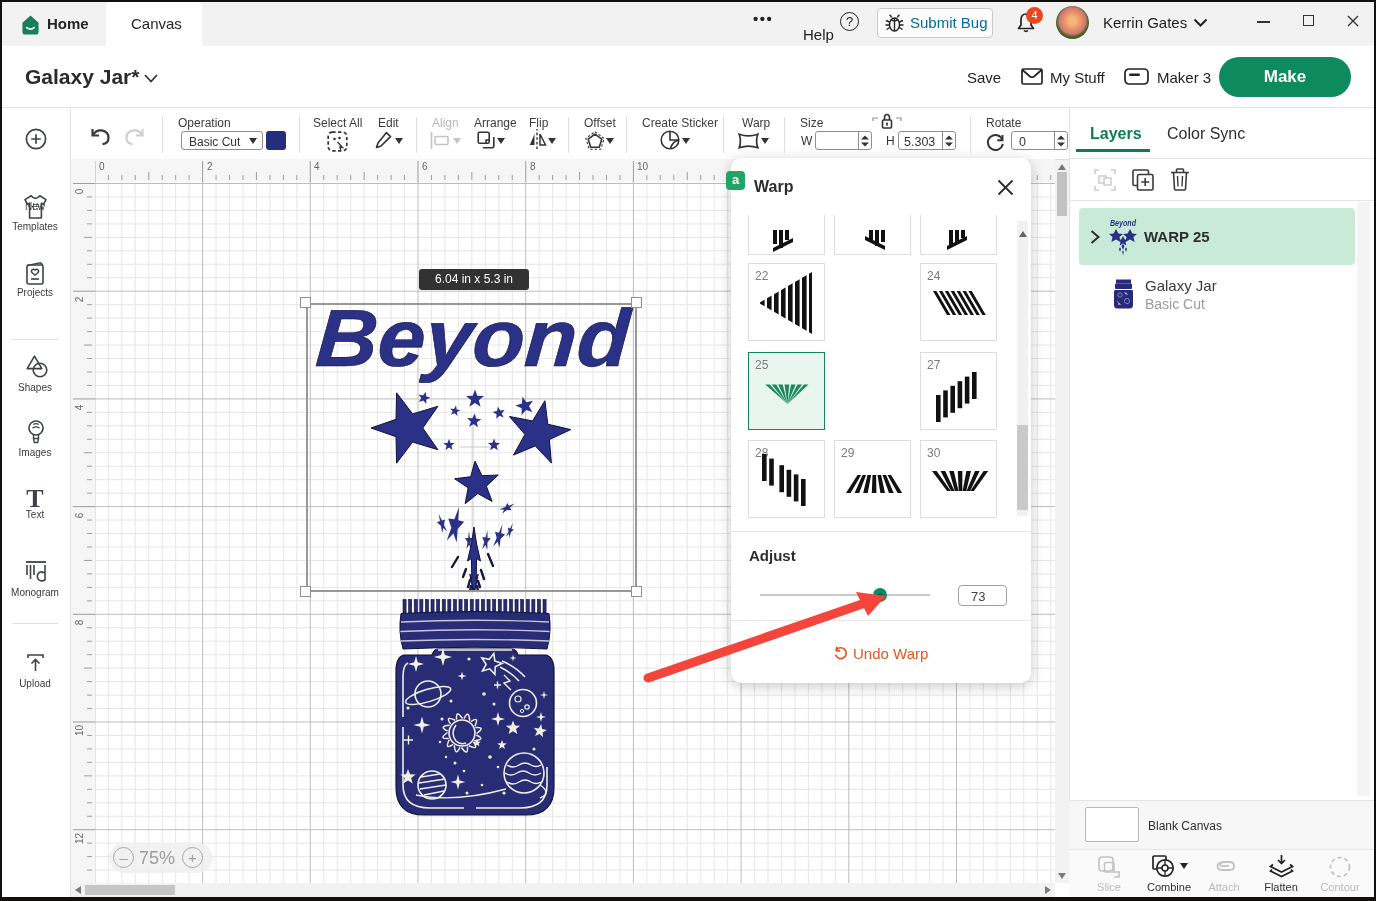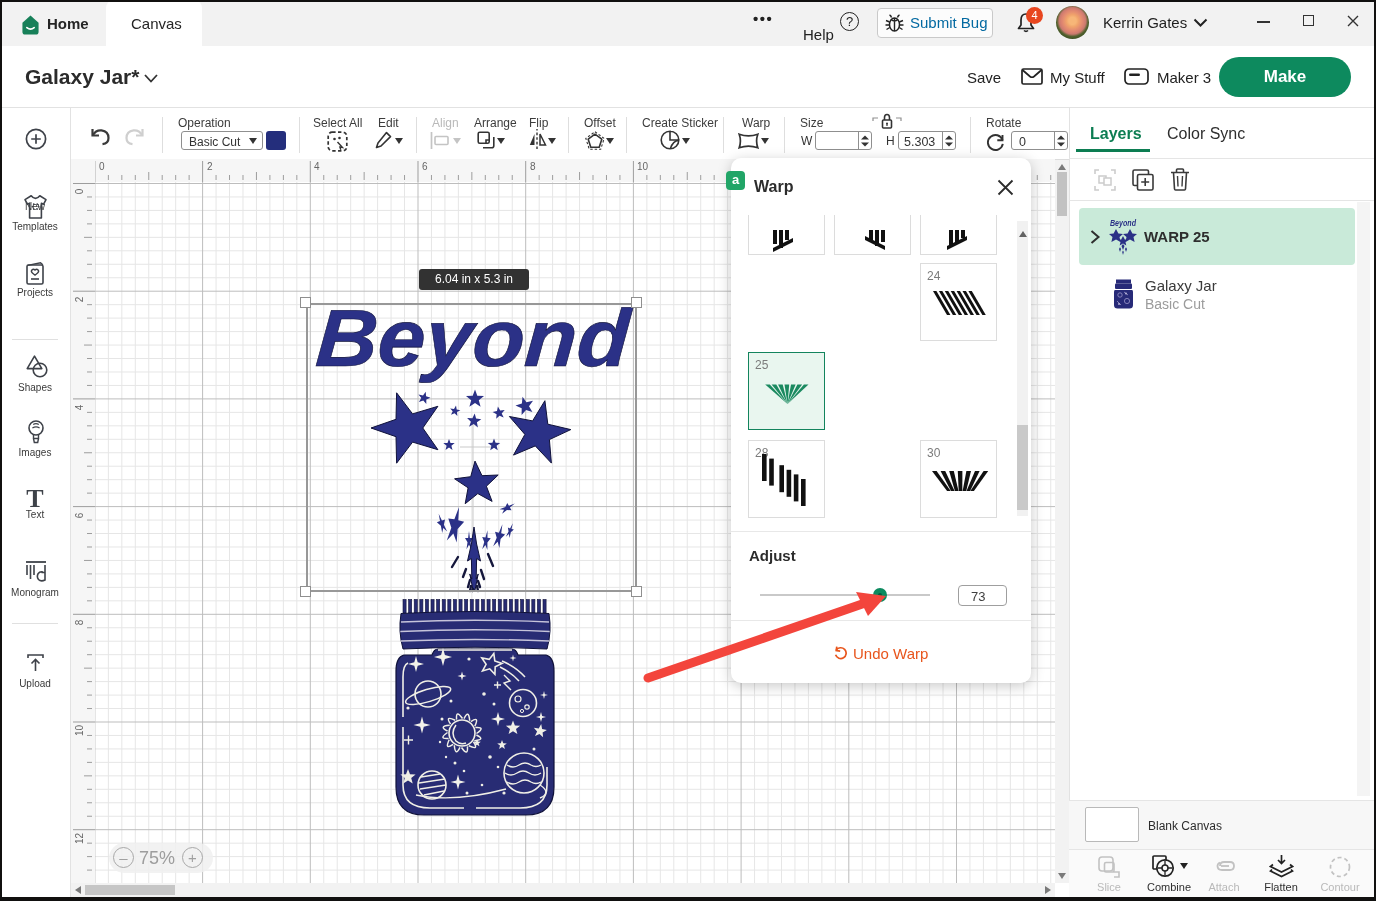--- a/index.html
+++ b/index.html
@@ -488,20 +488,40 @@
         </svg>
       </div>
 <div class="wtile" style="left:189px;top:-38px;">
         <svg style="position:absolute;left:0;top:38px;" width="77" height="40" viewBox="0 0 77 40">
           <rect x="28" y="14" width="4" height="16" fill="#111"></rect>
           <rect x="34" y="14" width="4" height="12" fill="#111"></rect>
           <rect x="40" y="14" width="4" height="8" fill="#111"></rect>
           <polygon points="26,30 46,20 46,24 26,34" fill="#111"></polygon>
         </svg>
       </div>
+<div class="wtile" style="left:17px;top:48px;">
+        <span class="num">22</span>
+        <svg style="position:absolute;left:0;top:0;" width="77" height="78" viewBox="0 0 77 78">
+          <defs>
+            <clipPath id="ct22">
+              <polygon points="10,39 63,8 63,70"></polygon>
+            </clipPath>
+          </defs>
+          <g clip-path="url(#ct22)" fill="#111">
+            <rect x="11.0" y="0" width="4.6" height="78"></rect>
+            <rect x="18.0" y="0" width="4.6" height="78"></rect>
+            <rect x="25.0" y="0" width="4.6" height="78"></rect>
+            <rect x="32.0" y="0" width="4.6" height="78"></rect>
+            <rect x="39.0" y="0" width="4.6" height="78"></rect>
+            <rect x="46.0" y="0" width="4.6" height="78"></rect>
+            <rect x="53.0" y="0" width="4.6" height="78"></rect>
+            <rect x="60.0" y="0" width="4.6" height="78"></rect>
+          </g>
+        </svg>
+      </div>
 <div class="wtile" style="left:189px;top:48px;">
         <span class="num">24</span>
         <svg style="position:absolute;left:0;top:0;" width="77" height="78" viewBox="0 0 77 78">
           <polygon points="12.0,27 15.4,27 29.4,51 26.0,51" fill="#111"></polygon>
           <polygon points="17.9,27 21.299999999999997,27 35.3,51 31.9,51" fill="#111"></polygon>
           <polygon points="23.8,27 27.2,27 41.199999999999996,51 37.8,51" fill="#111"></polygon>
           <polygon points="29.700000000000003,27 33.1,27 47.1,51 43.7,51" fill="#111"></polygon>
           <polygon points="35.6,27 39.0,27 53.0,51 49.6,51" fill="#111"></polygon>
           <polygon points="41.5,27 44.9,27 58.9,51 55.5,51" fill="#111"></polygon>
           <polygon points="47.400000000000006,27 50.800000000000004,27 64.80000000000001,51 61.400000000000006,51" fill="#111"></polygon>
@@ -512,29 +532,52 @@
         <svg style="position:absolute;left:0;top:0;" width="77" height="78" viewBox="0 0 77 78">
           <polygon points="38.5,51 16.2,31.5 20.8,31.5" fill="#1b8a60"></polygon>
           <polygon points="38.5,51 22.6,31.5 27.3,31.5" fill="#1b8a60"></polygon>
           <polygon points="38.5,51 29.1,31.5 33.7,31.5" fill="#1b8a60"></polygon>
           <polygon points="38.5,51 35.5,31.5 40.2,31.5" fill="#1b8a60"></polygon>
           <polygon points="38.5,51 42.0,31.5 46.6,31.5" fill="#1b8a60"></polygon>
           <polygon points="38.5,51 48.4,31.5 53.1,31.5" fill="#1b8a60"></polygon>
           <polygon points="38.5,51 54.9,31.5 59.5,31.5" fill="#1b8a60"></polygon>
         </svg>
       </div>
+<div class="wtile" style="left:189px;top:136.5px;">
+        <span class="num">27</span>
+        <svg style="position:absolute;left:0;top:0;" width="77" height="78" viewBox="0 0 77 78">
+          <rect x="15.0" y="42.0" width="4.6" height="27" fill="#111"></rect>
+          <rect x="22.2" y="37.4" width="4.6" height="27" fill="#111"></rect>
+          <rect x="29.4" y="32.8" width="4.6" height="27" fill="#111"></rect>
+          <rect x="36.6" y="28.2" width="4.6" height="27" fill="#111"></rect>
+          <rect x="43.8" y="23.6" width="4.6" height="27" fill="#111"></rect>
+          <rect x="51.0" y="19.0" width="4.6" height="27" fill="#111"></rect>
+        </svg>
+      </div>
 <div class="wtile" style="left:17px;top:225px;">
         <span class="num">28</span>
         <svg style="position:absolute;left:0;top:0;" width="77" height="78" viewBox="0 0 77 78">
           <rect x="13.0" y="13.0" width="4.6" height="27" fill="#111"></rect>
           <rect x="20.2" y="17.6" width="4.6" height="27" fill="#111"></rect>
           <rect x="30.4" y="24.2" width="4.6" height="27" fill="#111"></rect>
           <rect x="37.6" y="28.8" width="4.6" height="27" fill="#111"></rect>
           <rect x="44.8" y="33.4" width="4.6" height="27" fill="#111"></rect>
           <rect x="52.0" y="38.0" width="4.6" height="27" fill="#111"></rect>
+        </svg>
+      </div>
+<div class="wtile" style="left:103px;top:225px;">
+        <span class="num">29</span>
+        <svg style="position:absolute;left:0;top:0;" width="77" height="78" viewBox="0 0 77 78">
+          <polygon points="11.0,52 15.6,52 26.1,34 22.5,34" fill="#111"></polygon>
+          <polygon points="19.6,52 24.2,52 31.1,34 27.5,34" fill="#111"></polygon>
+          <polygon points="28.2,52 32.8,52 36.1,34 32.5,34" fill="#111"></polygon>
+          <polygon points="36.8,52 41.4,52 41.1,34 37.5,34" fill="#111"></polygon>
+          <polygon points="45.4,52 50.0,52 46.1,34 42.5,34" fill="#111"></polygon>
+          <polygon points="54.0,52 58.6,52 51.1,34 47.5,34" fill="#111"></polygon>
+          <polygon points="62.6,52 67.2,52 56.1,34 52.5,34" fill="#111"></polygon>
         </svg>
       </div>
 <div class="wtile" style="left:189px;top:225px;">
         <span class="num">30</span>
         <svg style="position:absolute;left:0;top:0;" width="77" height="78" viewBox="0 0 77 78">
           <polygon points="11.0,30 15.6,30 29.7,50 26.1,50" fill="#111"></polygon>
           <polygon points="19.6,30 24.2,30 33.6,50 30.0,50" fill="#111"></polygon>
           <polygon points="28.2,30 32.8,30 37.5,50 33.9,50" fill="#111"></polygon>
           <polygon points="36.8,30 41.4,30 41.3,50 37.7,50" fill="#111"></polygon>
           <polygon points="45.4,30 50.0,30 45.2,50 41.6,50" fill="#111"></polygon>

